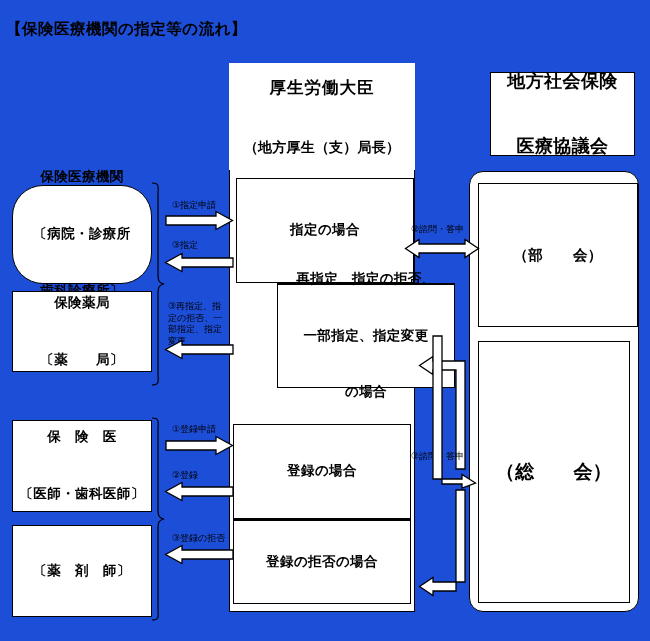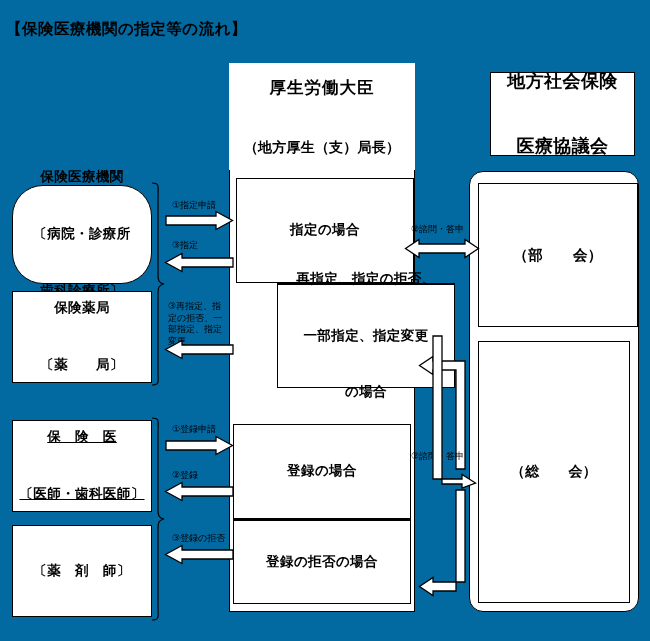--- a/index.html
+++ b/index.html
@@ -5,21 +5,21 @@
   html,body{margin:0;padding:0;background:#ffffff;}
   body{
     font-family:"Liberation Sans","DejaVu Sans",sans-serif;
     color:#000;
     -webkit-font-smoothing:antialiased;
   }
   #page{
     position:relative;
     width:650px;
     height:641px;
-    background:#0369a1;
+    background:#1d4ed8;
     overflow:hidden;
   }
 
   
   .title{
     position:absolute;
     left:6px; top:19px;
     font-size:15.5px;
     font-weight:bold;
     letter-spacing:0.5px;
@@ -65,42 +65,42 @@
   .c-minister .ln2{font-size:14px;letter-spacing:0.2px;}
 
   .c-b1{ left:236px; top:178px; width:178px; height:105px; }
   .c-b2{ left:233px; top:283px; width:178px; height:105px; border-top-width:2.2px;margin-left:44px;}
   .c-b3{ left:233px; top:424px; width:178px; height:95px; }
   .c-b4{ left:233px; top:519px; width:178px; height:85px; border-top-width:2.2px;}
 
   
   .l-box{ left:12px; width:140px; font-size:13.5px; }
   .l1{ top:185px; height:99px;border-radius:31px; }
-  .l2{ top:291px; height:92px; }
-  .l3{ top:420px; height:92px;text-decoration:underline; }
+  .l2{ top:291px; height:81px; }
+  .l3{ top:420px; height:92px; }
   .l4{ top:525px; height:92px; }
 
   .l-box .bracket-line{ white-space:nowrap; }
 
   
   .council-outer{
     position:absolute;
     left:469px; top:171px;
     width:170px; height:441px;
     border:1.5px solid #000;
     border-radius:14px;
     box-sizing:border-box;
     background:#fff;
   }
   .r-top{
     left:490px; top:72px; width:145px; height:84px;
     font-size:18px;
   }
   .r-bukai{ left:478px; top:183px; width:160px; height:144px; font-size:14.5px;}
-  .r-soukai{ left:478px; top:341px; width:152px; height:262px; font-size:14px;}
+  .r-soukai{ left:478px; top:341px; width:152px; height:262px; font-size:19px;}
 
   
   .brace{
     position:absolute;
     font-size:0;
     color:#000;
   }
   .brace svg{display:block;}
 
   

